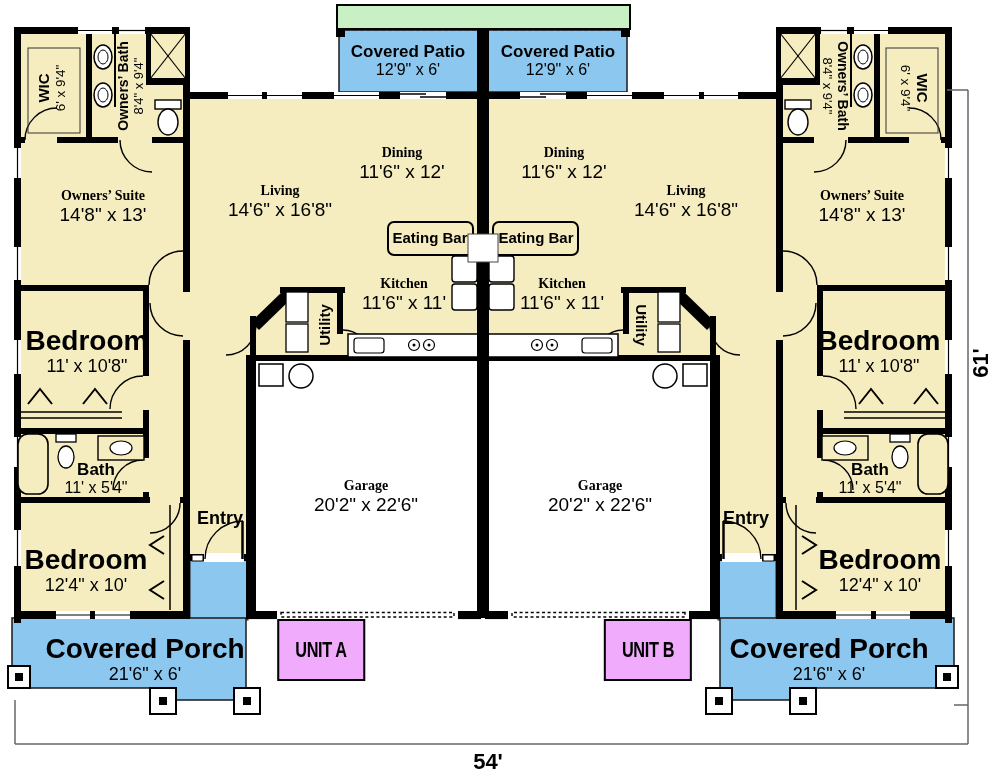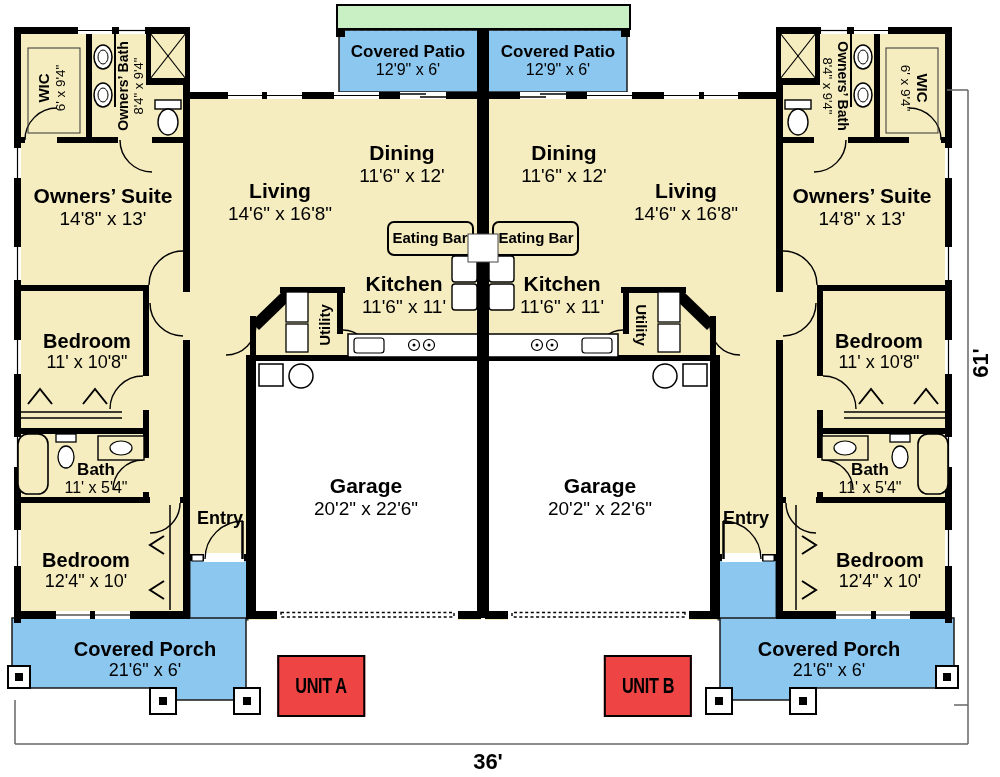--- a/index.html
+++ b/index.html
@@ -5,29 +5,29 @@
   html,body{margin:0;padding:0;background:#fff;}
   #stage{position:relative;width:1000px;height:777px;background:#fff;overflow:hidden;
          font-family:"Liberation Sans",sans-serif;}
   #plan-svg{position:absolute;left:0;top:0;}
   .lbl{position:absolute;transform:translate(-50%,-50%);text-align:center;
        white-space:nowrap;line-height:1.12;color:#000;z-index:5;}
   .lbl .nm{display:block;font-weight:700;}
   .lbl .dm{display:block;font-weight:400;}
   .rotl{transform:translate(-50%,-50%) rotate(-90deg);}
   .rotr{transform:translate(-50%,-50%) rotate(90deg);}
-  .s21 .nm{font-size:21px;} .s21 .dm{font-size:19px;}
-  .s20 .nm{font-size:20px;margin-top:8px;} .s20 .dm{font-size:18px;}
+  .s21 .nm{font-size:14px;font-family:Liberation Serif, serif;} .s21 .dm{font-size:19px;}
+  .s20 .nm{font-size:28px;margin-top:8px;} .s20 .dm{font-size:18px;}
   .s17 .nm{font-size:17px;} .s17 .dm{font-size:16px;}
   .s15 .nm{font-size:15px;} .s15 .dm{font-size:13.5px;}
   .s14 .nm{font-size:14px;} .s14 .dm{font-size:13px;}
   .s18 .nm{font-size:18px;margin-top:37px;}
   .ebar .nm{font-size:15px;}
   .unitbox{position:absolute;transform:translate(-50%,-50%);border:2.5px solid #000;
-       background:#ef4444;padding:16px 7px;z-index:6;margin-top:36px;}
+       background:#f0abfc;padding:16px 7px;z-index:6;}
   .unitbox .nm{display:inline-block;font-weight:700;font-size:22px;
        transform:scaleX(.74);letter-spacing:-.5px;}
   .dimlbl{position:absolute;transform:translate(-50%,-50%);font-weight:700;
        font-size:22px;z-index:6;}
   .dimlbl.vert{transform:translate(-50%,-50%) rotate(-90deg);}
 </style>
 </head>
 <body>
 
 <div id="stage">
@@ -329,16 +329,16 @@
   <span class="nm">Covered Porch</span>
   <span class="dm">21'6" x 6'</span>
 </div>
 
 <div class="unitbox" style="left:321px;top:650px">
   <span class="nm">UNIT A</span>
 </div>
 <div class="unitbox" style="left:648px;top:650px">
   <span class="nm">UNIT B</span>
 </div>
-<div class="dimlbl" style="left:488px;top:762px">36'</div>
+<div class="dimlbl" style="left:488px;top:762px">54'</div>
 <div class="dimlbl vert" style="left:981px;top:363px">61'</div>
 
 </div>
 
 </body></html>

